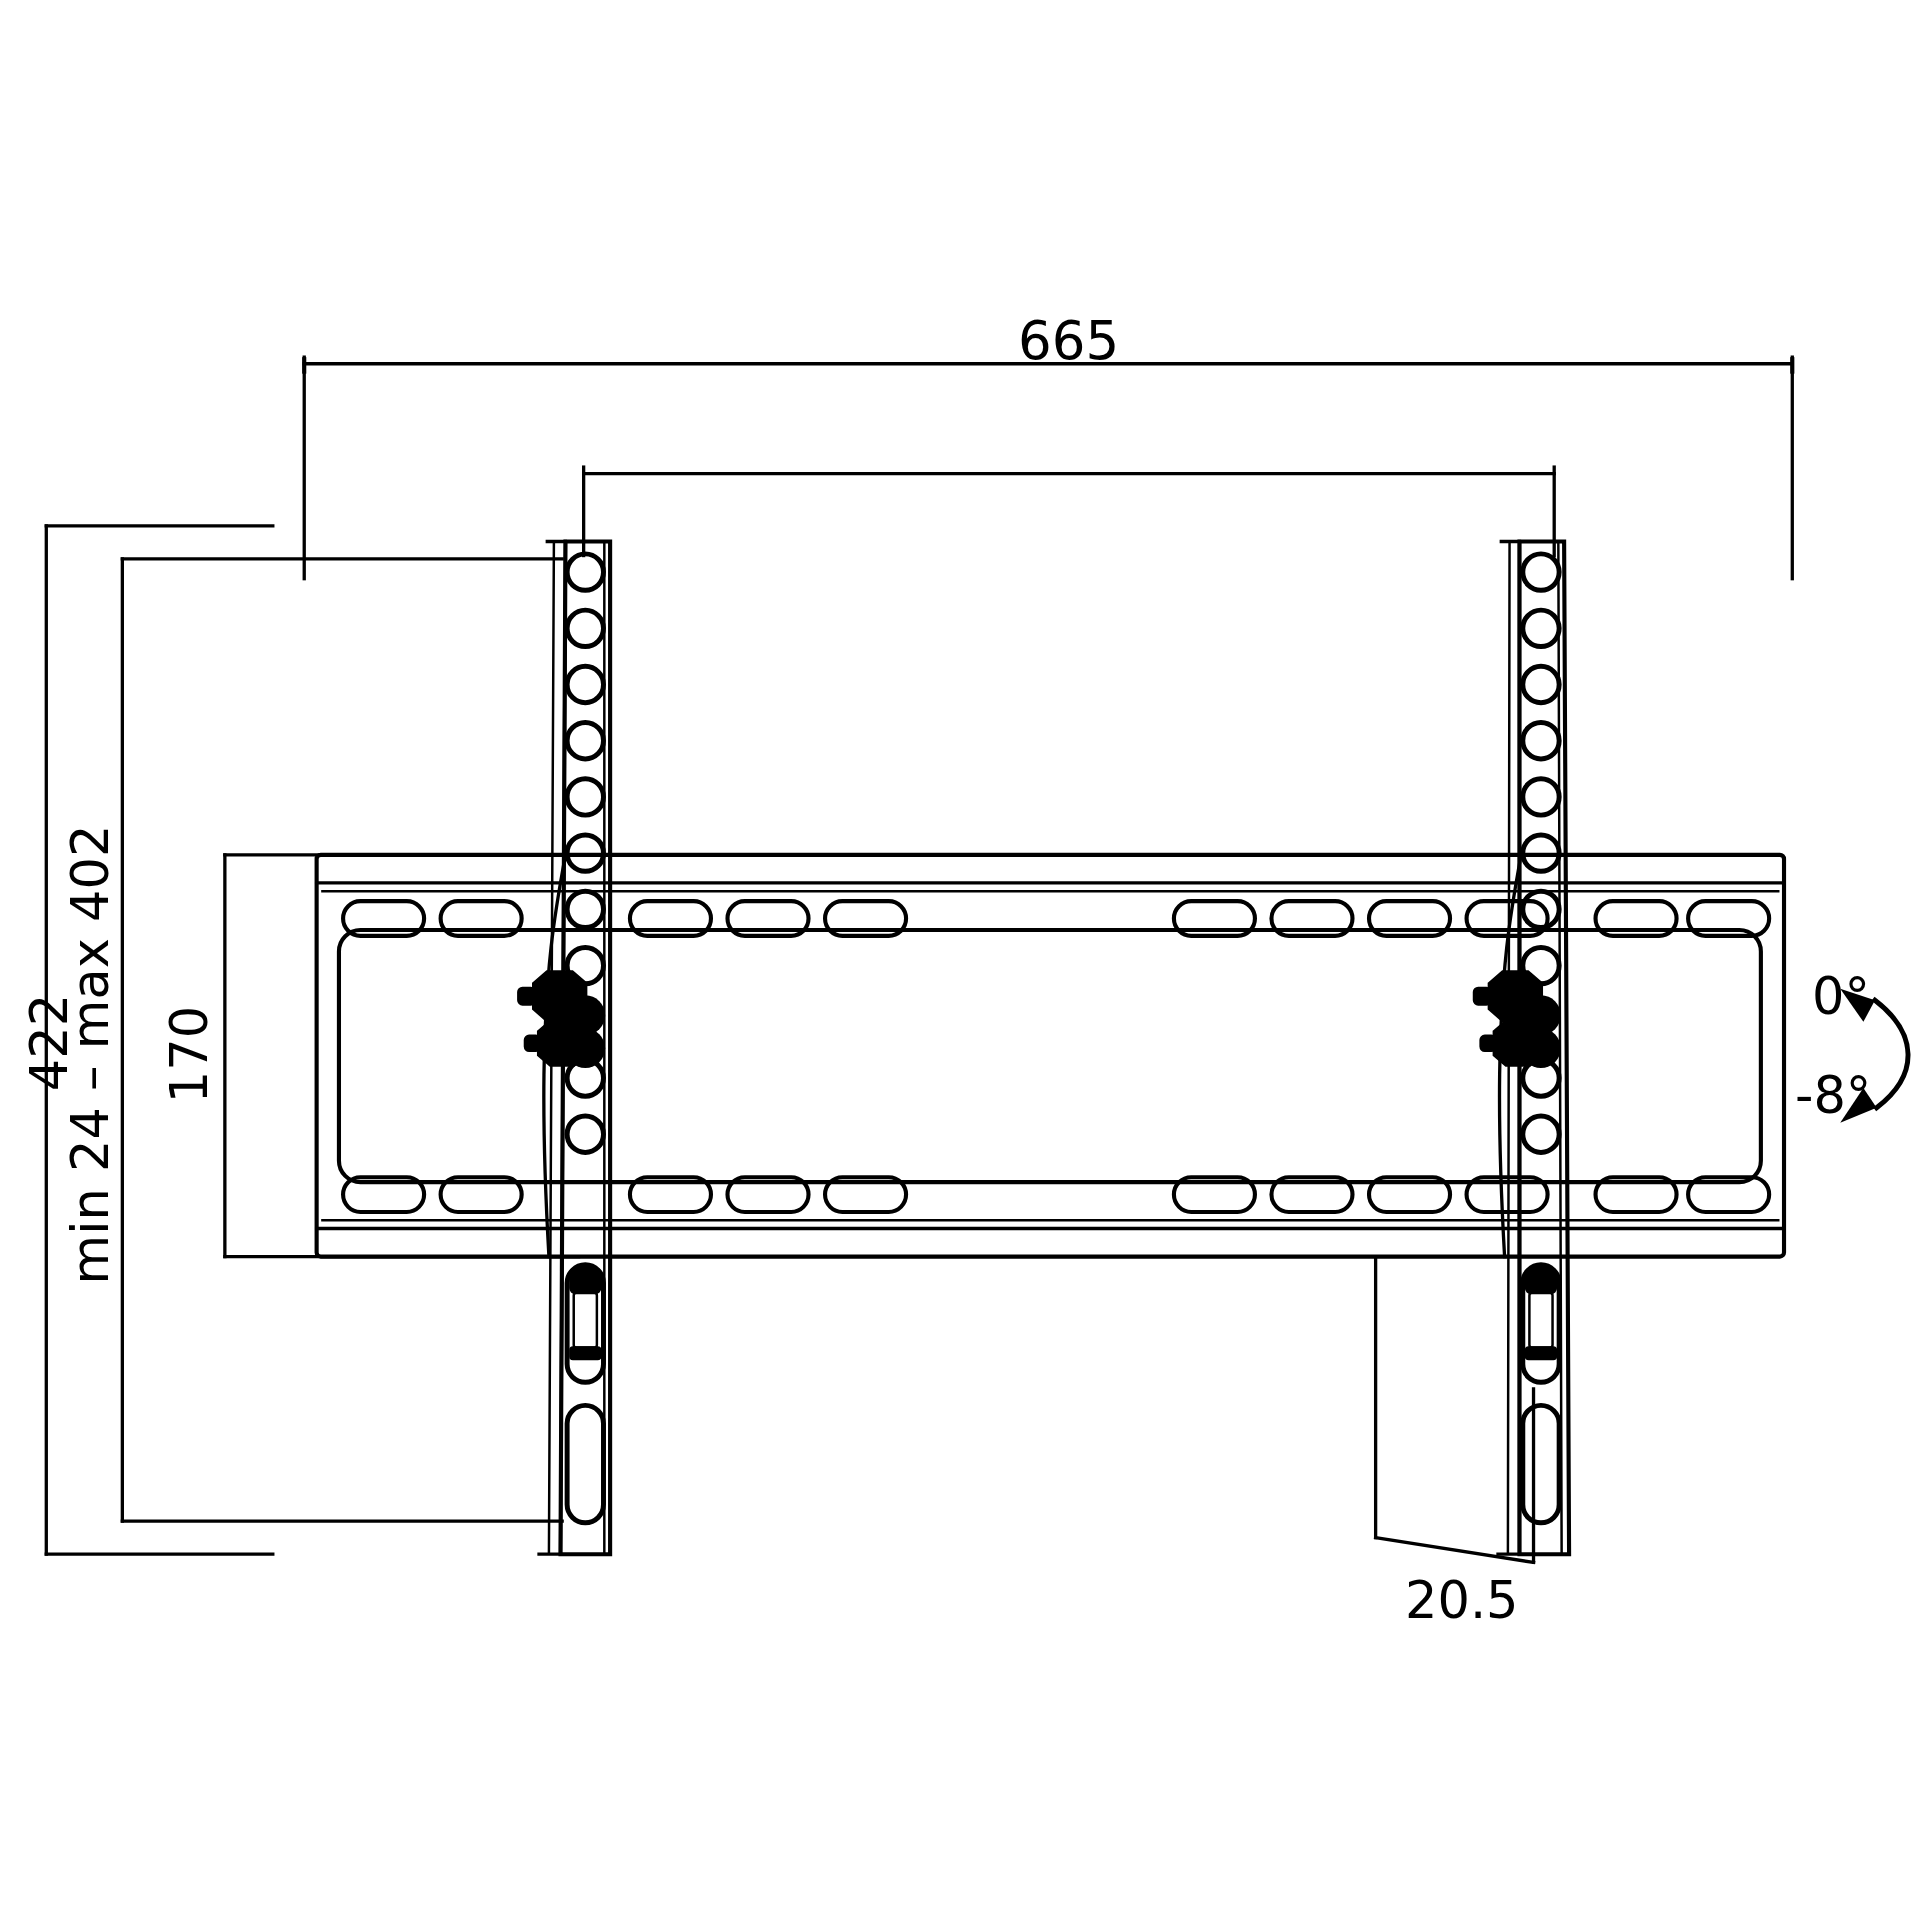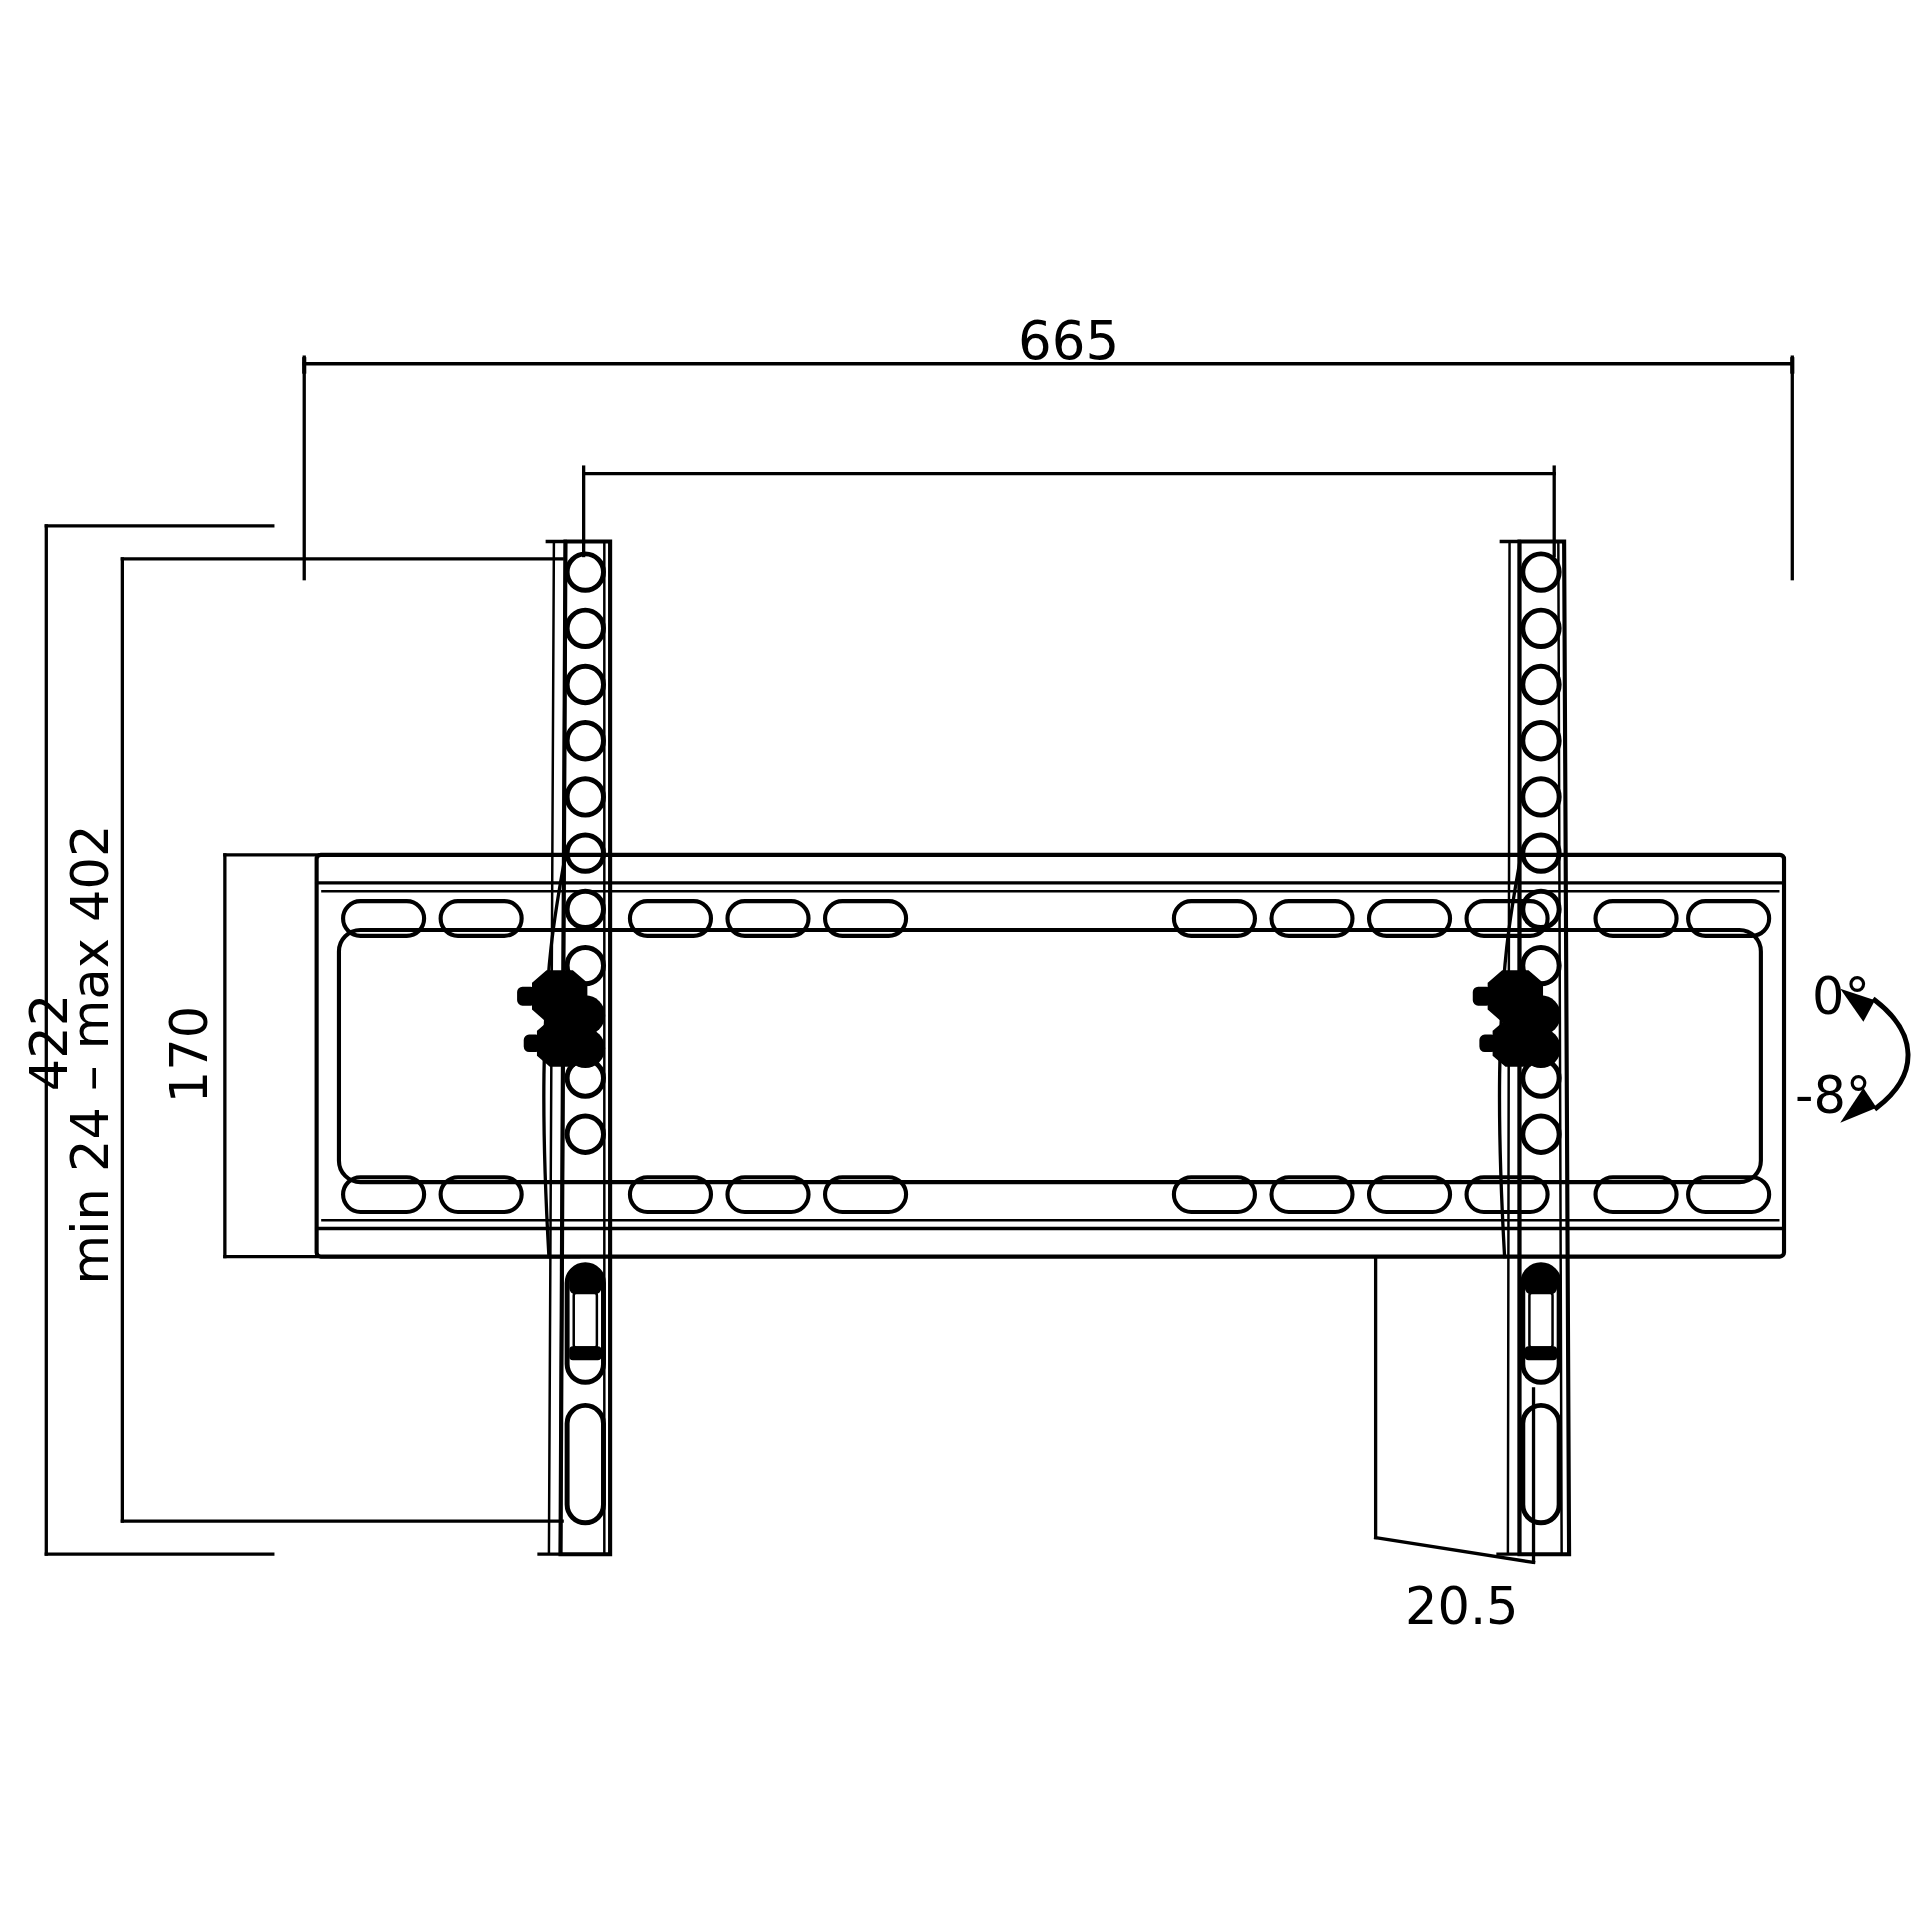--- a/index.html
+++ b/index.html
@@ -210,20 +210,20 @@
 
   <div class="lbl" style="left:-33px;top:1017px;font-size:51px;width:165px;text-align:center;
               transform:rotate(-90deg);">422</div>
 
   <div class="lbl" style="left:-149px;top:1029px;font-size:51px;width:479px;text-align:center;
               transform:rotate(-90deg);">min 24 – max 402</div>
 
   <div class="lbl" style="left:107px;top:1029px;font-size:51px;width:165px;text-align:center;
               transform:rotate(-90deg);">170</div>
 
-  <div class="lbl" style="left:1405px;top:1575px;font-size:51px;margin-top:6px;">20.5</div>
+  <div class="lbl" style="left:1405px;top:1575px;font-size:51px;">20.5</div>
 
   <div class="lbl" style="left:1812px;top:971px;font-size:51px;">0°</div>
 
   <div class="lbl" style="left:1795px;top:1070px;font-size:51px;">-8°</div>
 
 </div>
 
 
 </body></html>

